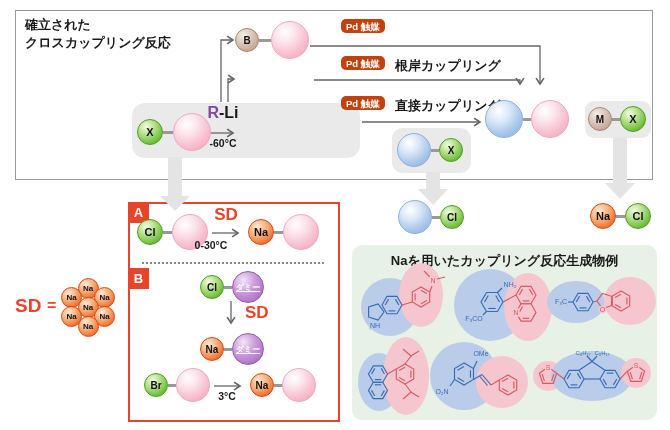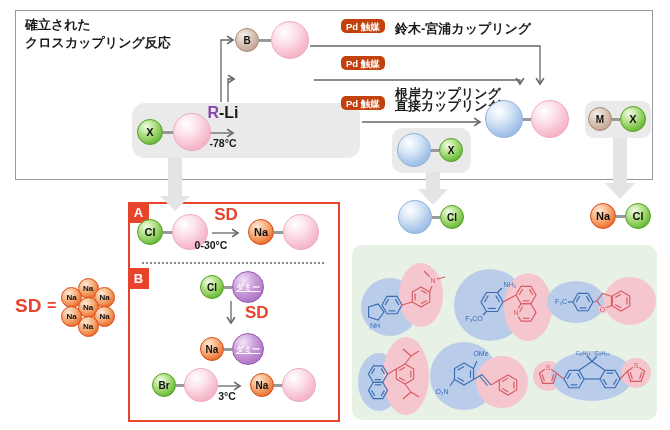--- a/index.html
+++ b/index.html
@@ -90,40 +90,39 @@
     <path class="wire" marker-end="url(#arr)" d="M231,301 V323"></path>
     <path class="wire" marker-end="url(#arr)" d="M214,386 H240"></path>
   </svg>
 
   <div class="abs title">
     <div>確立された</div>
     <div>クロスカップリング反応</div>
   </div>
 
   <div class="abs pd" style="left:341px;top:19px;">Pd 触媒</div>
-  <div class="abs cname" style="left:395px;top:20px;">鈴木-宮浦カップリング</div>
   <div class="abs pd" style="left:341px;top:56px;">Pd 触媒</div>
-  <div class="abs cname" style="left:395px;top:57px;margin-top:28px;">根岸カップリング</div>
+  <div class="abs cname" style="left:395px;top:57px;">根岸カップリング</div>
   <div class="abs pd" style="left:341px;top:96px;">Pd 触媒</div>
   <div class="abs cname" style="left:395px;top:97px;">直接カップリング</div>
 
   <div class="pair" style="left:235px;top:21px;">
     <div class="sph c-tan s24">B</div>
     <div class="bond" style="width:12px;"></div>
     <div class="sph c-pink s38"></div>
   </div>
   <div class="pair" style="left:137px;top:113px;">
     <div class="sph c-green s26">X</div>
     <div class="bond" style="width:10px;"></div>
     <div class="sph c-pink s38"></div>
   </div>
   <div class="abs ctr rli-t" style="left:223px;top:104px;">
     <span class="rr">R</span><span>-Li</span>
   </div>
-  <div class="abs ctr temp" style="left:223px;top:137px;">-78°C</div>
+  <div class="abs ctr temp" style="left:223px;top:137px;">-60°C</div>
   <div class="pair" style="left:485px;top:100px;">
     <div class="sph c-blue s38"></div>
     <div class="bond" style="width:8px;"></div>
     <div class="sph c-pink s38"></div>
   </div>
   <div class="pair" style="left:588px;top:106px;">
     <div class="sph c-tan s24">M</div>
     <div class="bond" style="width:8px;"></div>
     <div class="sph c-green s26">X</div>
   </div>
@@ -163,21 +162,21 @@
     <div class="sph c-green s24">Cl</div>
     <div class="bond" style="width:8px;"></div>
     <div class="sph c-purple s32">ダミー</div>
   </div>
   <div class="abs sdtxt" style="left:245px;top:303px;">SD</div>
   <div class="pair" style="left:200px;top:333px;">
     <div class="sph c-orange s24">Na</div>
     <div class="bond" style="width:8px;"></div>
     <div class="sph c-purple s32">ダミー</div>
   </div>
-  <div class="pair" style="left:152px;top:368px;">
+  <div class="pair" style="left:144px;top:368px;">
     <div class="sph c-green s24">Br</div>
     <div class="bond" style="width:8px;"></div>
     <div class="sph c-pink s34"></div>
   </div>
   <div class="abs ctr temp" style="left:227px;top:390px;">3°C</div>
   <div class="pair" style="left:250px;top:368px;">
     <div class="sph c-orange s24">Na</div>
     <div class="bond" style="width:8px;"></div>
     <div class="sph c-pink s34"></div>
   </div>
@@ -185,20 +184,21 @@
   <div class="abs sdbig" style="left:15px;top:295px;">SD</div>
   <div class="abs sdbig" style="left:47px;top:297px;font-size:16px;">=</div>
   <div class="abs sph c-orange s21" style="left:77.5px;top:277.5px;">Na</div>
   <div class="abs sph c-orange s21" style="left:61px;top:287px;">Na</div>
   <div class="abs sph c-orange s21" style="left:94px;top:287px;">Na</div>
   <div class="abs sph c-orange s21" style="left:77.5px;top:296.5px;">Na</div>
   <div class="abs sph c-orange s21" style="left:61px;top:306px;">Na</div>
   <div class="abs sph c-orange s21" style="left:94px;top:306px;">Na</div>
   <div class="abs sph c-orange s21" style="left:77.5px;top:315.5px;">Na</div>
 
+  <div class="abs gb-title">Naを用いたカップリング反応生成物例</div>
   <svg id="mol" width="305" height="175" viewBox="0 0 305 175">
     <g id="mol-art">
         <ellipse cx="38" cy="62" rx="29" ry="29" fill="#b9cce9"></ellipse>
         <ellipse cx="69" cy="50" rx="22" ry="32" fill="#f5c6cd"></ellipse>
         <ellipse cx="138" cy="60" rx="36" ry="36" fill="#b9cce9"></ellipse>
         <ellipse cx="176" cy="62" rx="24" ry="34" fill="#f5c6cd"></ellipse>
         <ellipse cx="224" cy="57" rx="29" ry="21" fill="#b9cce9"></ellipse>
         <ellipse cx="278" cy="56" rx="26" ry="24" fill="#f5c6cd"></ellipse>
         <ellipse cx="27" cy="137" rx="21" ry="29" fill="#b9cce9"></ellipse>
         <ellipse cx="54" cy="131" rx="23" ry="39" fill="#f5c6cd"></ellipse>

